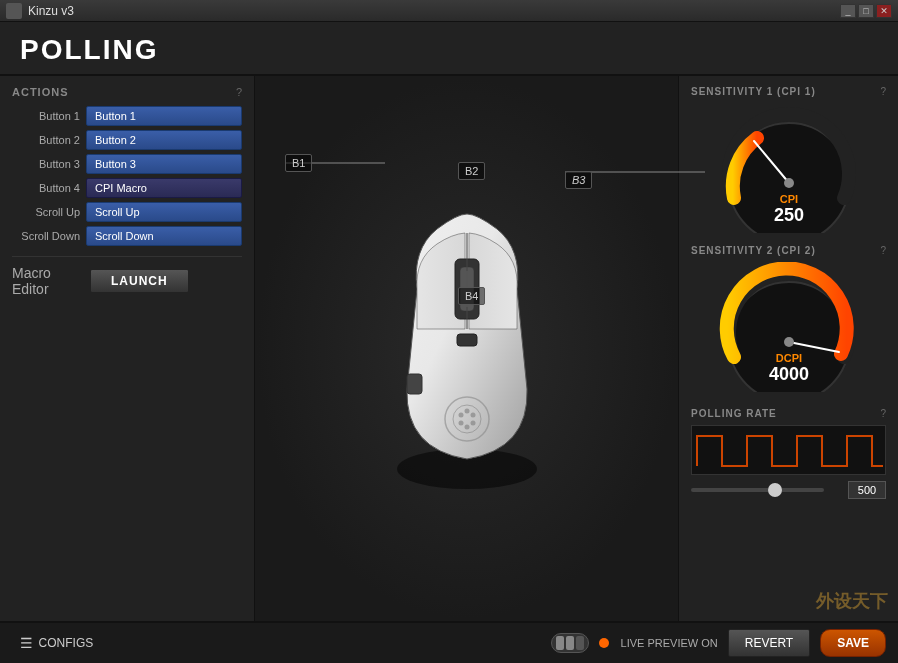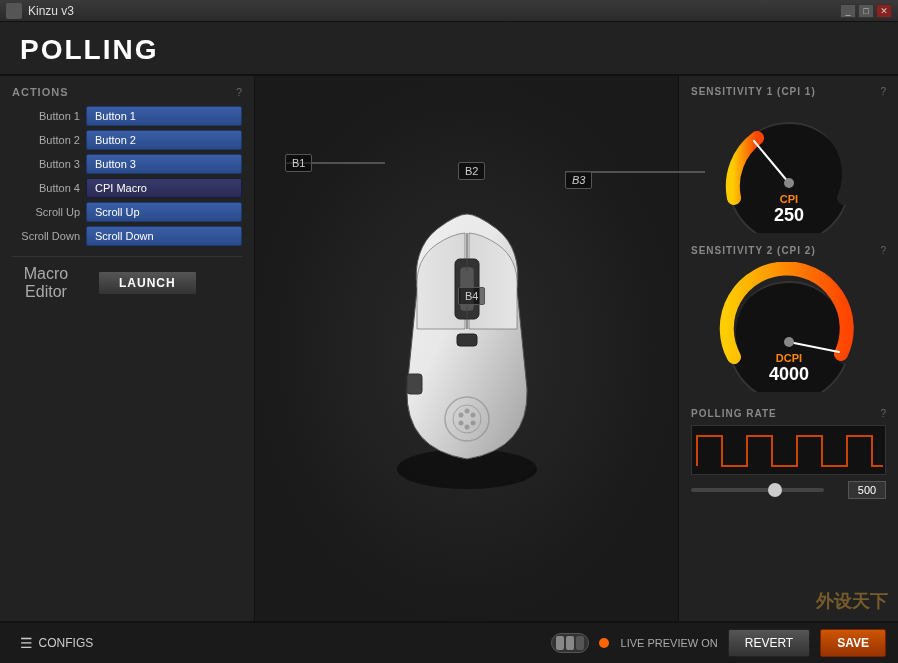--- a/index.html
+++ b/index.html
@@ -134,24 +134,24 @@
 
     #macro-row {
       display: flex;
       align-items: center;
       margin-top: 10px;
       padding-top: 8px;
       border-top: 1px solid #333;
     }
     #macro-label {
       width: 68px;
-      text-align: center;
-      font-size: 16px;
+      text-align: left;
+      font-size: 14px;
       color: #aaa;
-      margin-right: 18px;
+      margin-right: 10px;
     }
     #launch-btn {
       background: linear-gradient(to bottom, #555, #333);
       border: 1px solid #222;
       color: #fff;
       font-size: 12px;
       font-weight: bold;
       padding: 4px 20px;
       cursor: pointer;
       border-radius: 2px;
@@ -308,21 +308,21 @@
       border-radius: 2px;
     }
     #save-btn {
       background: linear-gradient(to bottom, #cc5500, #993300);
       border: 1px solid #772200;
       color: #fff;
       font-size: 12px;
       font-weight: bold;
       padding: 6px 16px;
       cursor: pointer;
-      border-radius: 2px;
+      border-radius: 10px;
       text-align: right;
     }
 
     
     #watermark {
       position: absolute;
       bottom: 50px;
       right: 10px;
       font-size: 18px;
       color: rgba(200,150,50,0.5);

